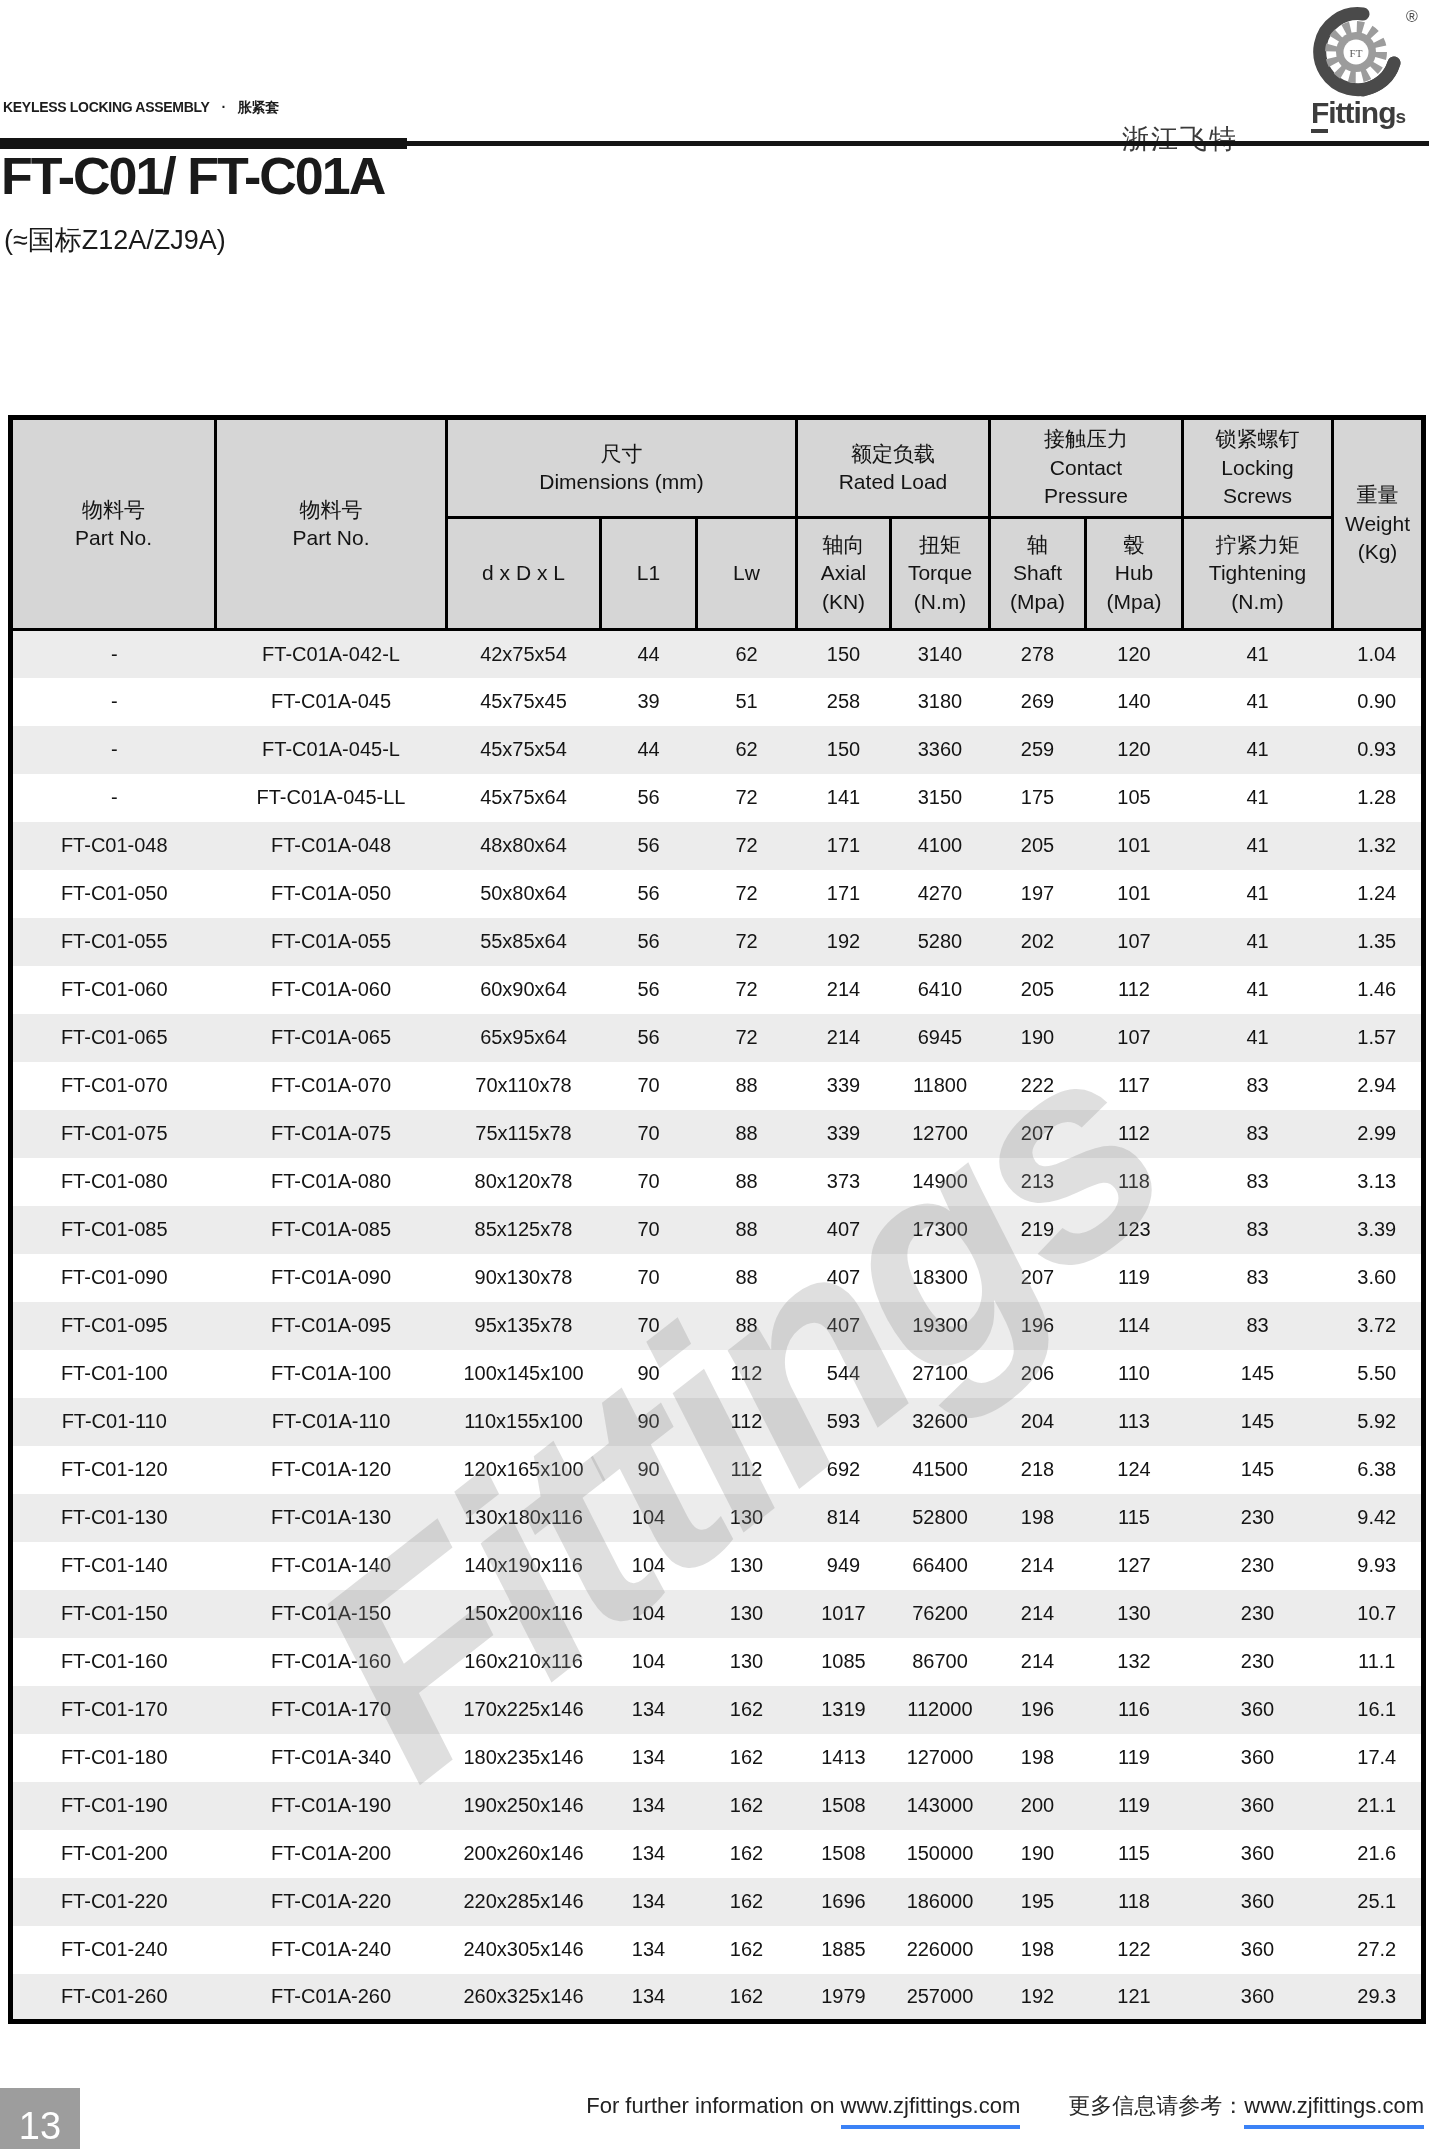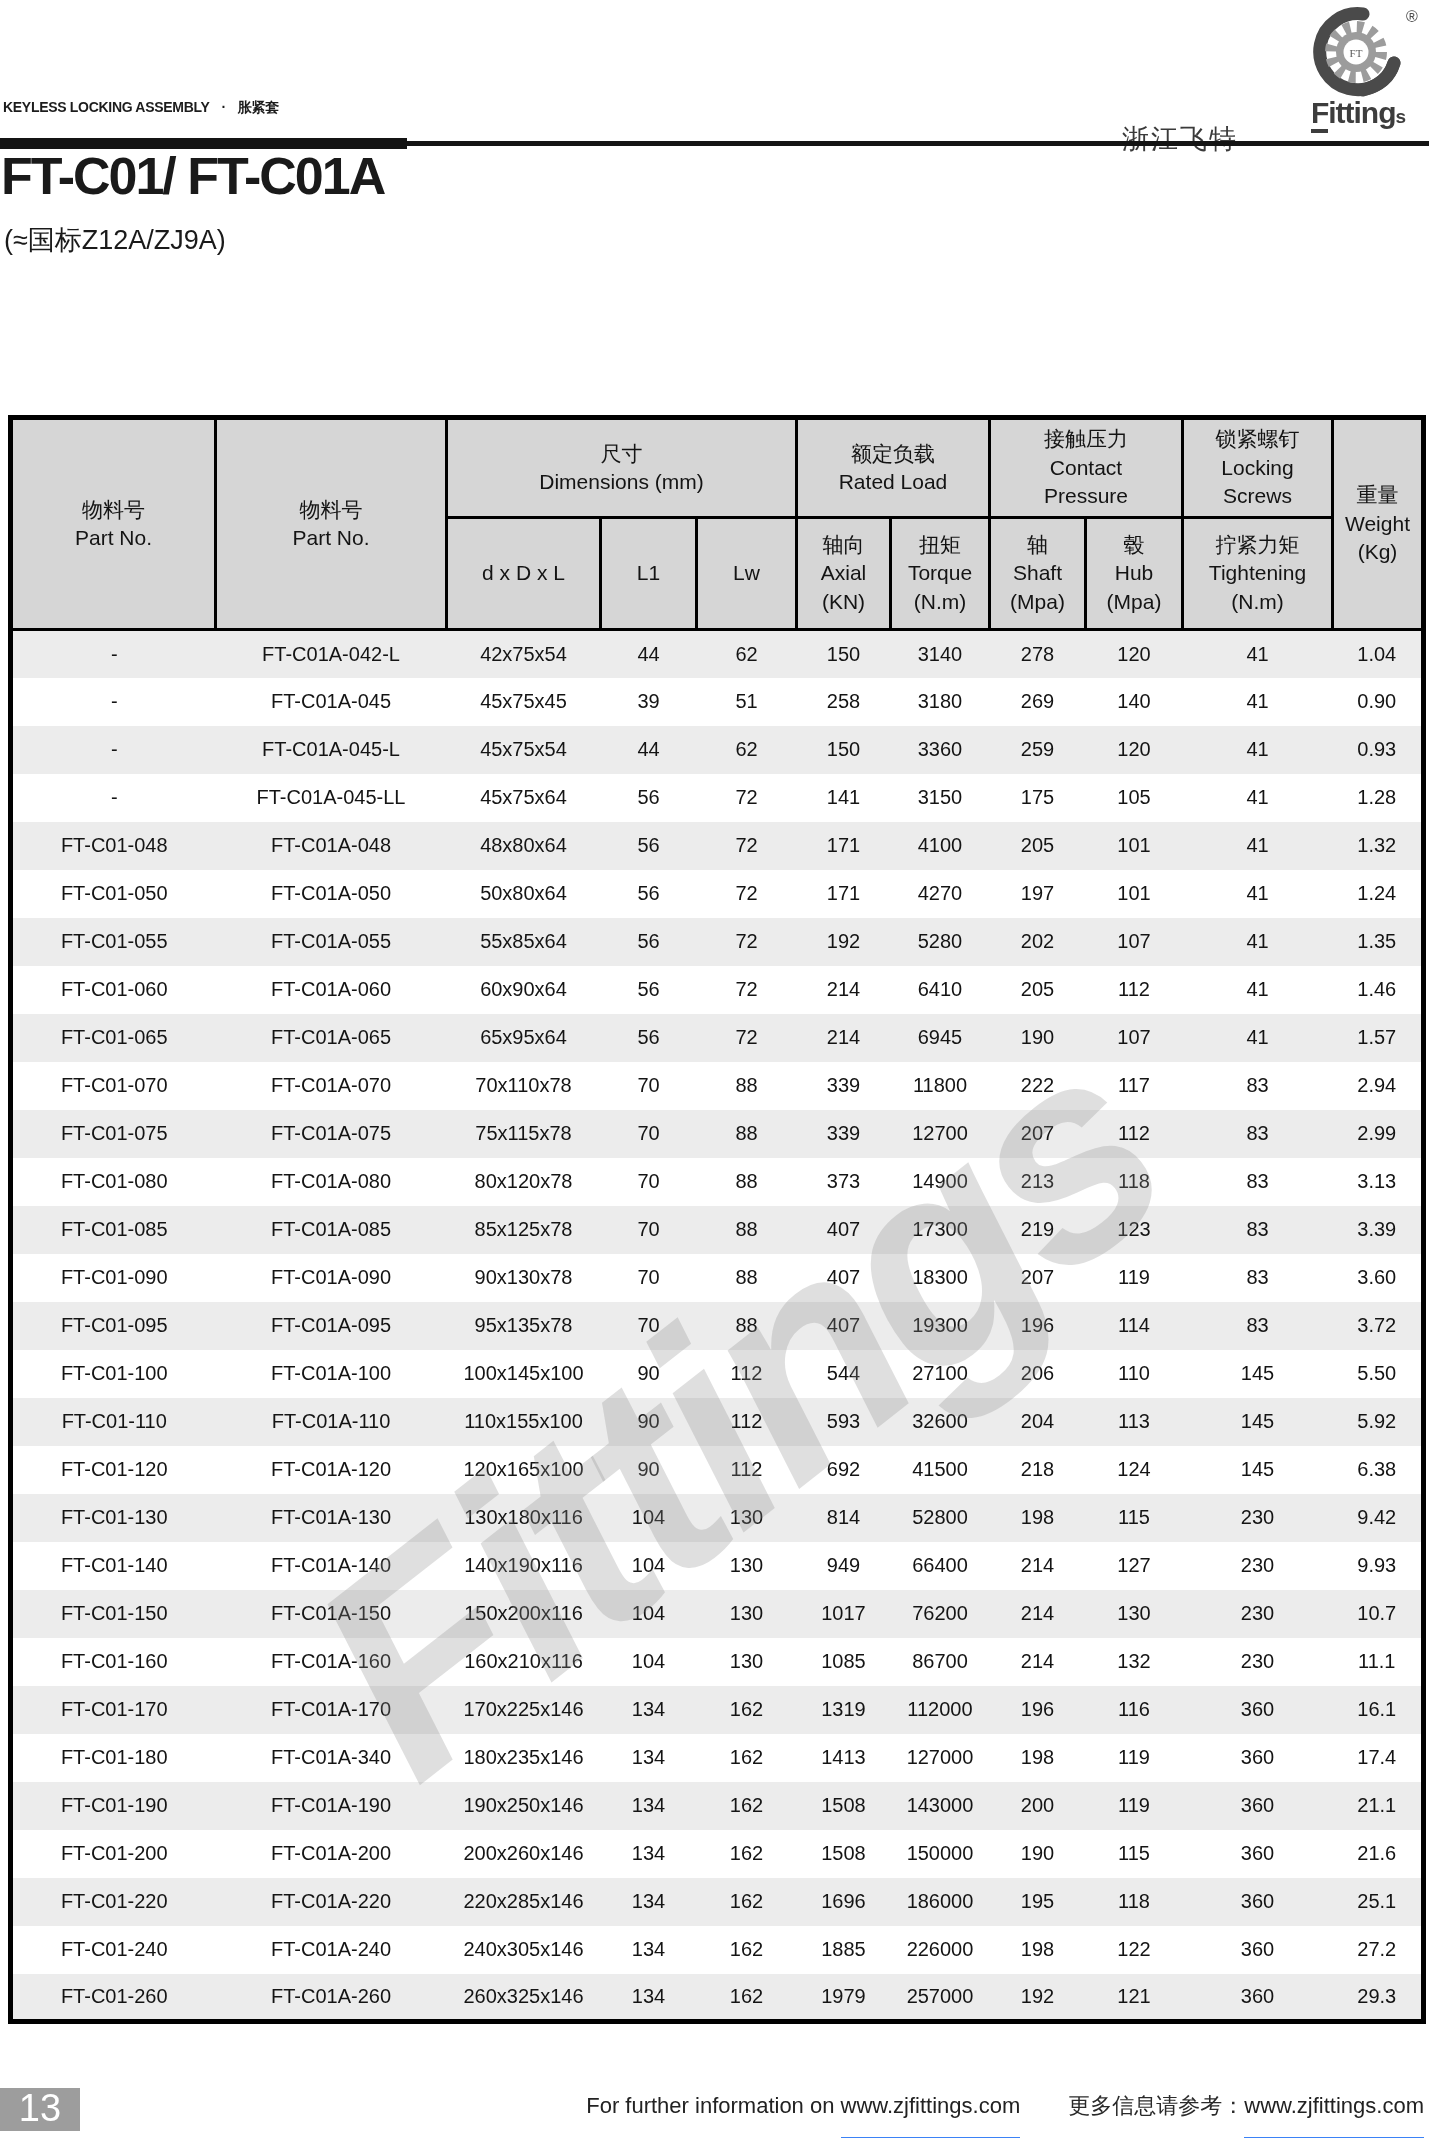--- a/index.html
+++ b/index.html
@@ -73,31 +73,31 @@
     position:absolute; left:35px; top:1245px; width:1400px;
     text-align:center;
     font-size:290px; font-weight:bold; font-style:italic; letter-spacing:-10px;
     color:rgba(140,140,140,0.28);
     transform:rotate(-38deg);
     pointer-events:none; white-space:nowrap;
   }
 
   
   .page-box {
-    position:absolute; left:0; top:2088px; width:80px; height:43px;
+    position:absolute; left:0; top:2088px; width:80px; height:61px;
     background:#9d9d9d; color:#fff; font-size:38px;
     display:flex; align-items:flex-end; justify-content:center;
     padding-bottom:1px;
   }
   .footer-line {
     position:absolute; top:2091px; right:5px;
     font-size:22px; color:#222; white-space:nowrap;
   }
   .footer-line .url {
-    border-bottom:1px solid #3b82f6; padding-bottom:19px;
+    border-bottom:4px solid #3b82f6; padding-bottom:7px;
   }
   .footer-line .cn-part { margin-left:48px; color:#2a2a2a; }
 </style>
 </head>
 <body>
 
 <div class="category-line">
   <span>KEYLESS LOCKING ASSEMBLY</span><span class="dot">·</span><span>胀紧套</span>
 </div>
 

